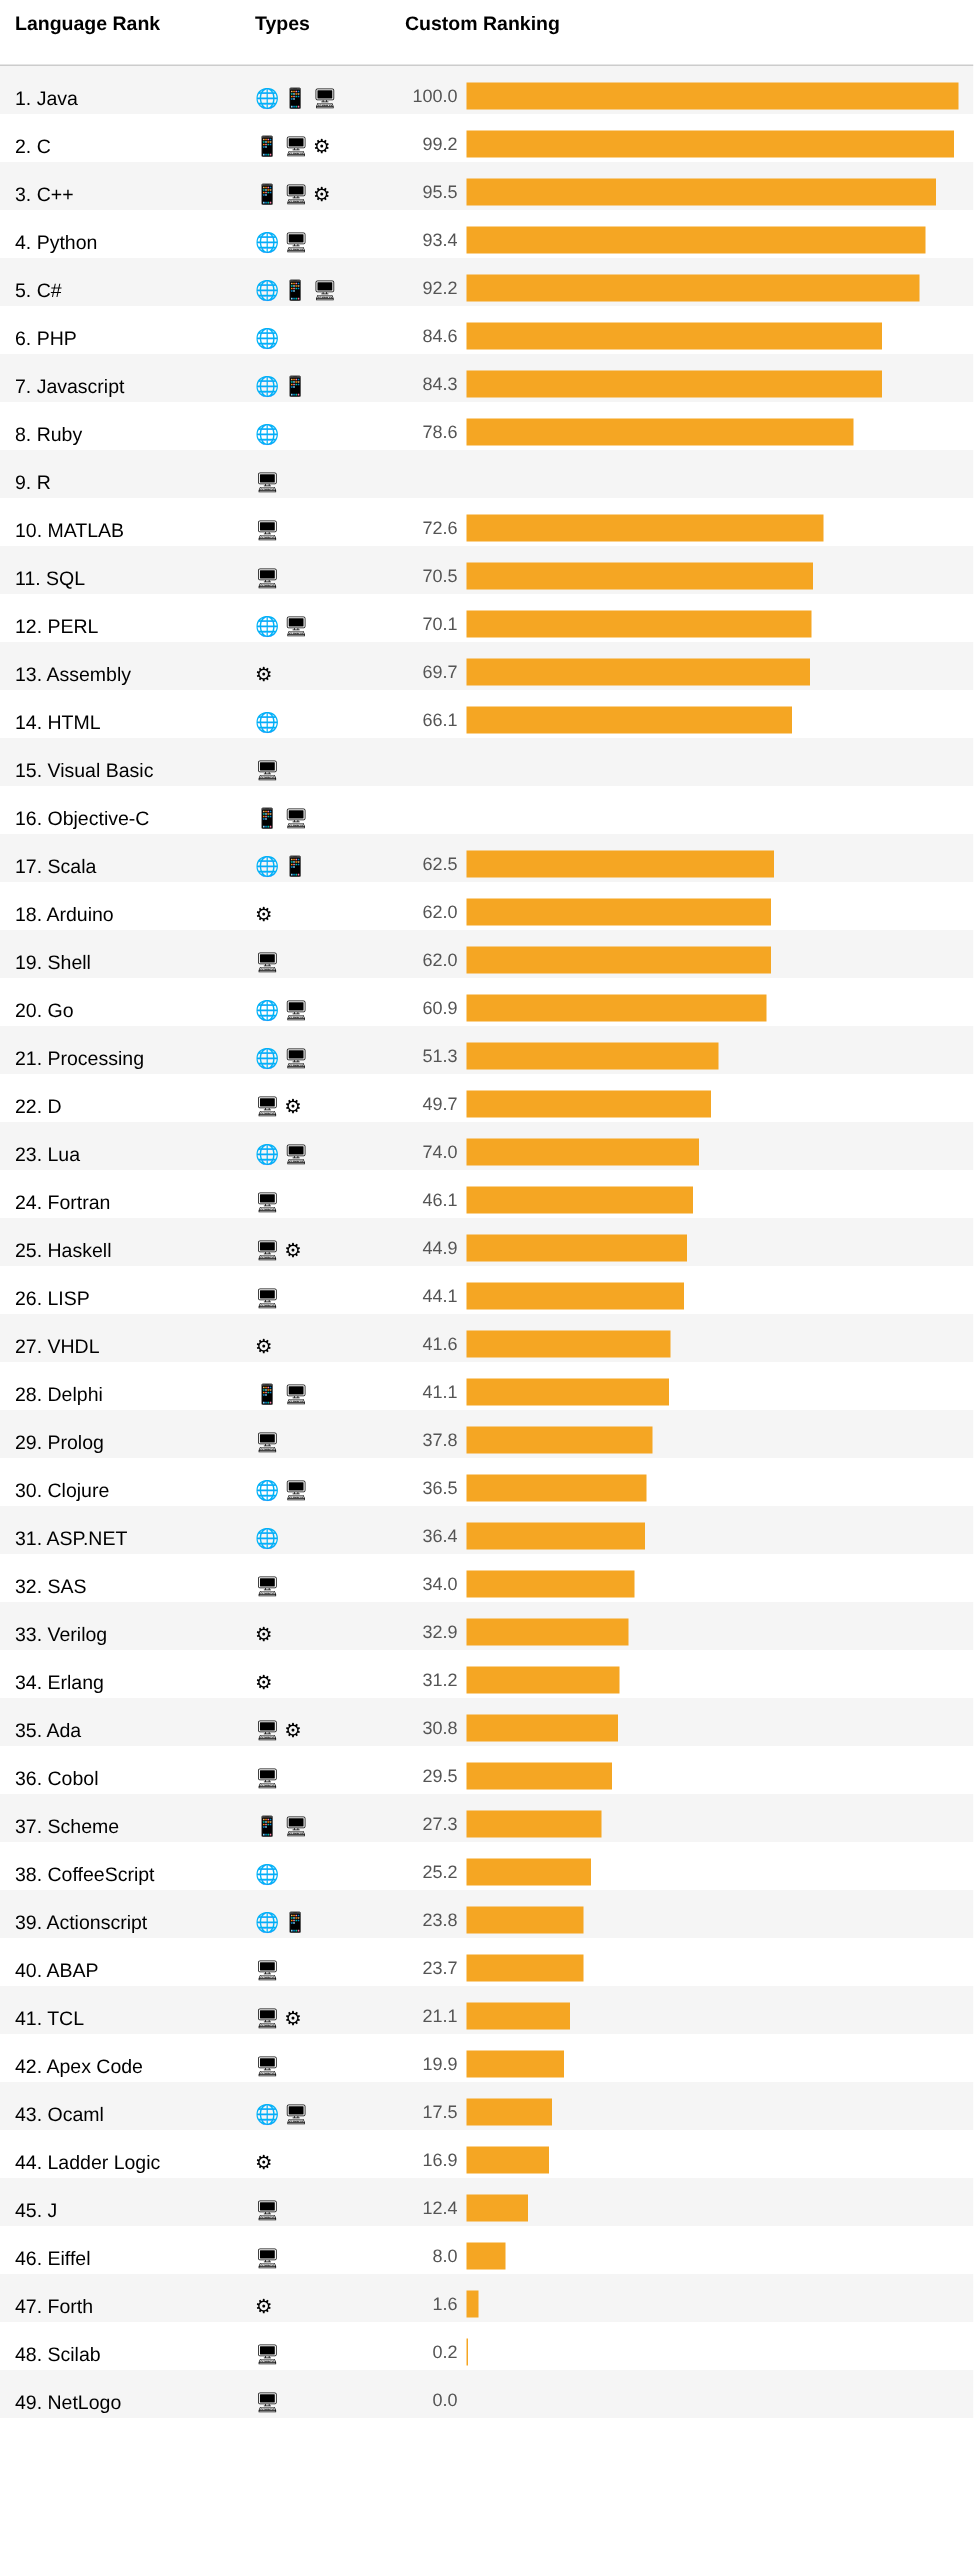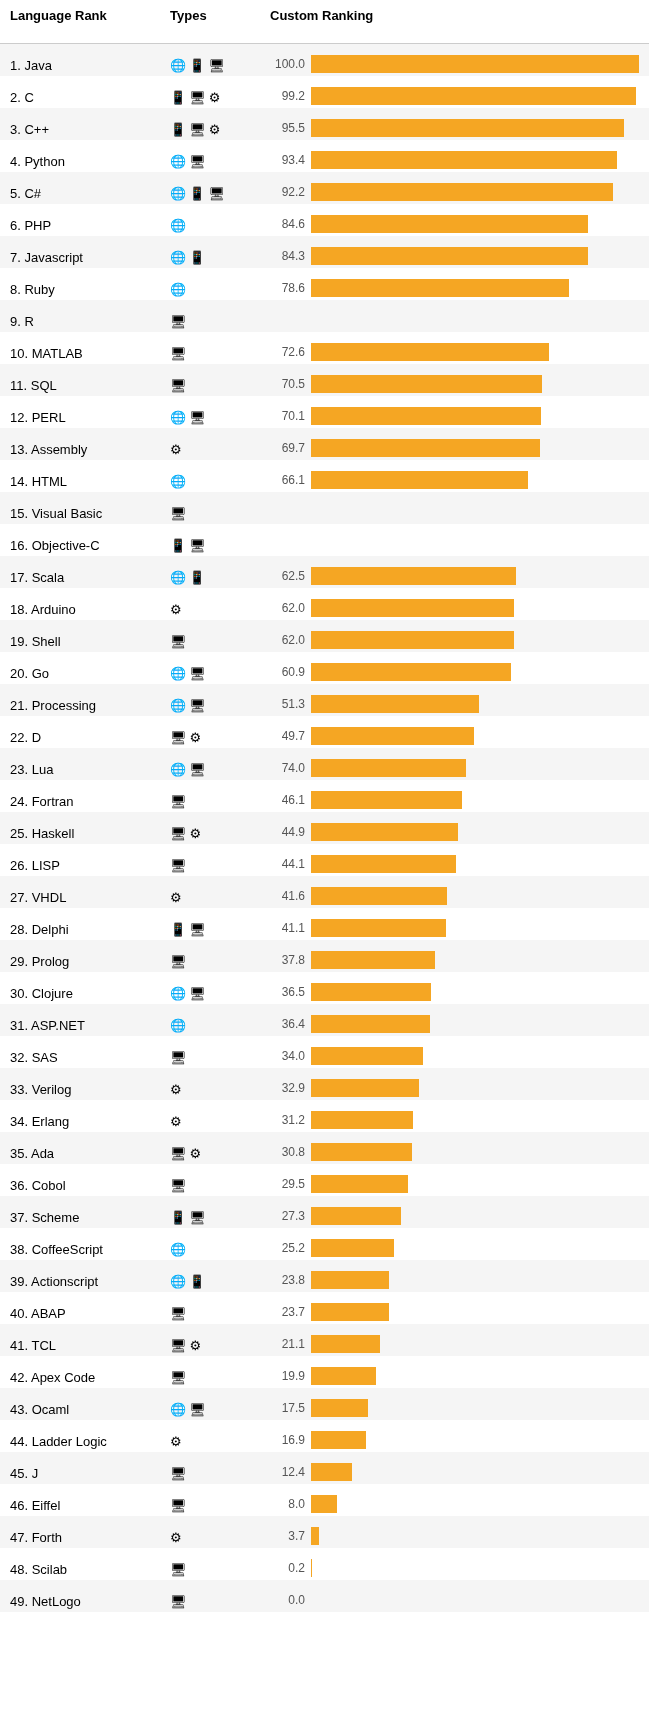--- a/index.html
+++ b/index.html
@@ -637,21 +637,21 @@
           <div class="bar" style="width: 8%;"></div>
         </div>
       </div>
     </div>
     <div class="row">
       <div class="rank-name">47.  Forth</div>
       <div class="types">
         <span class="icon">⚙</span>
       </div>
       <div class="bar-section">
-        <div class="bar-value">3.7</div>
+        <div class="bar-value">1.6</div>
         <div class="bar-container">
           <div class="bar" style="width: 2.4%;"></div>
         </div>
       </div>
     </div>
     <div class="row">
       <div class="rank-name">48.  Scilab</div>
       <div class="types">
         <span class="icon">🖥</span>
       </div>

